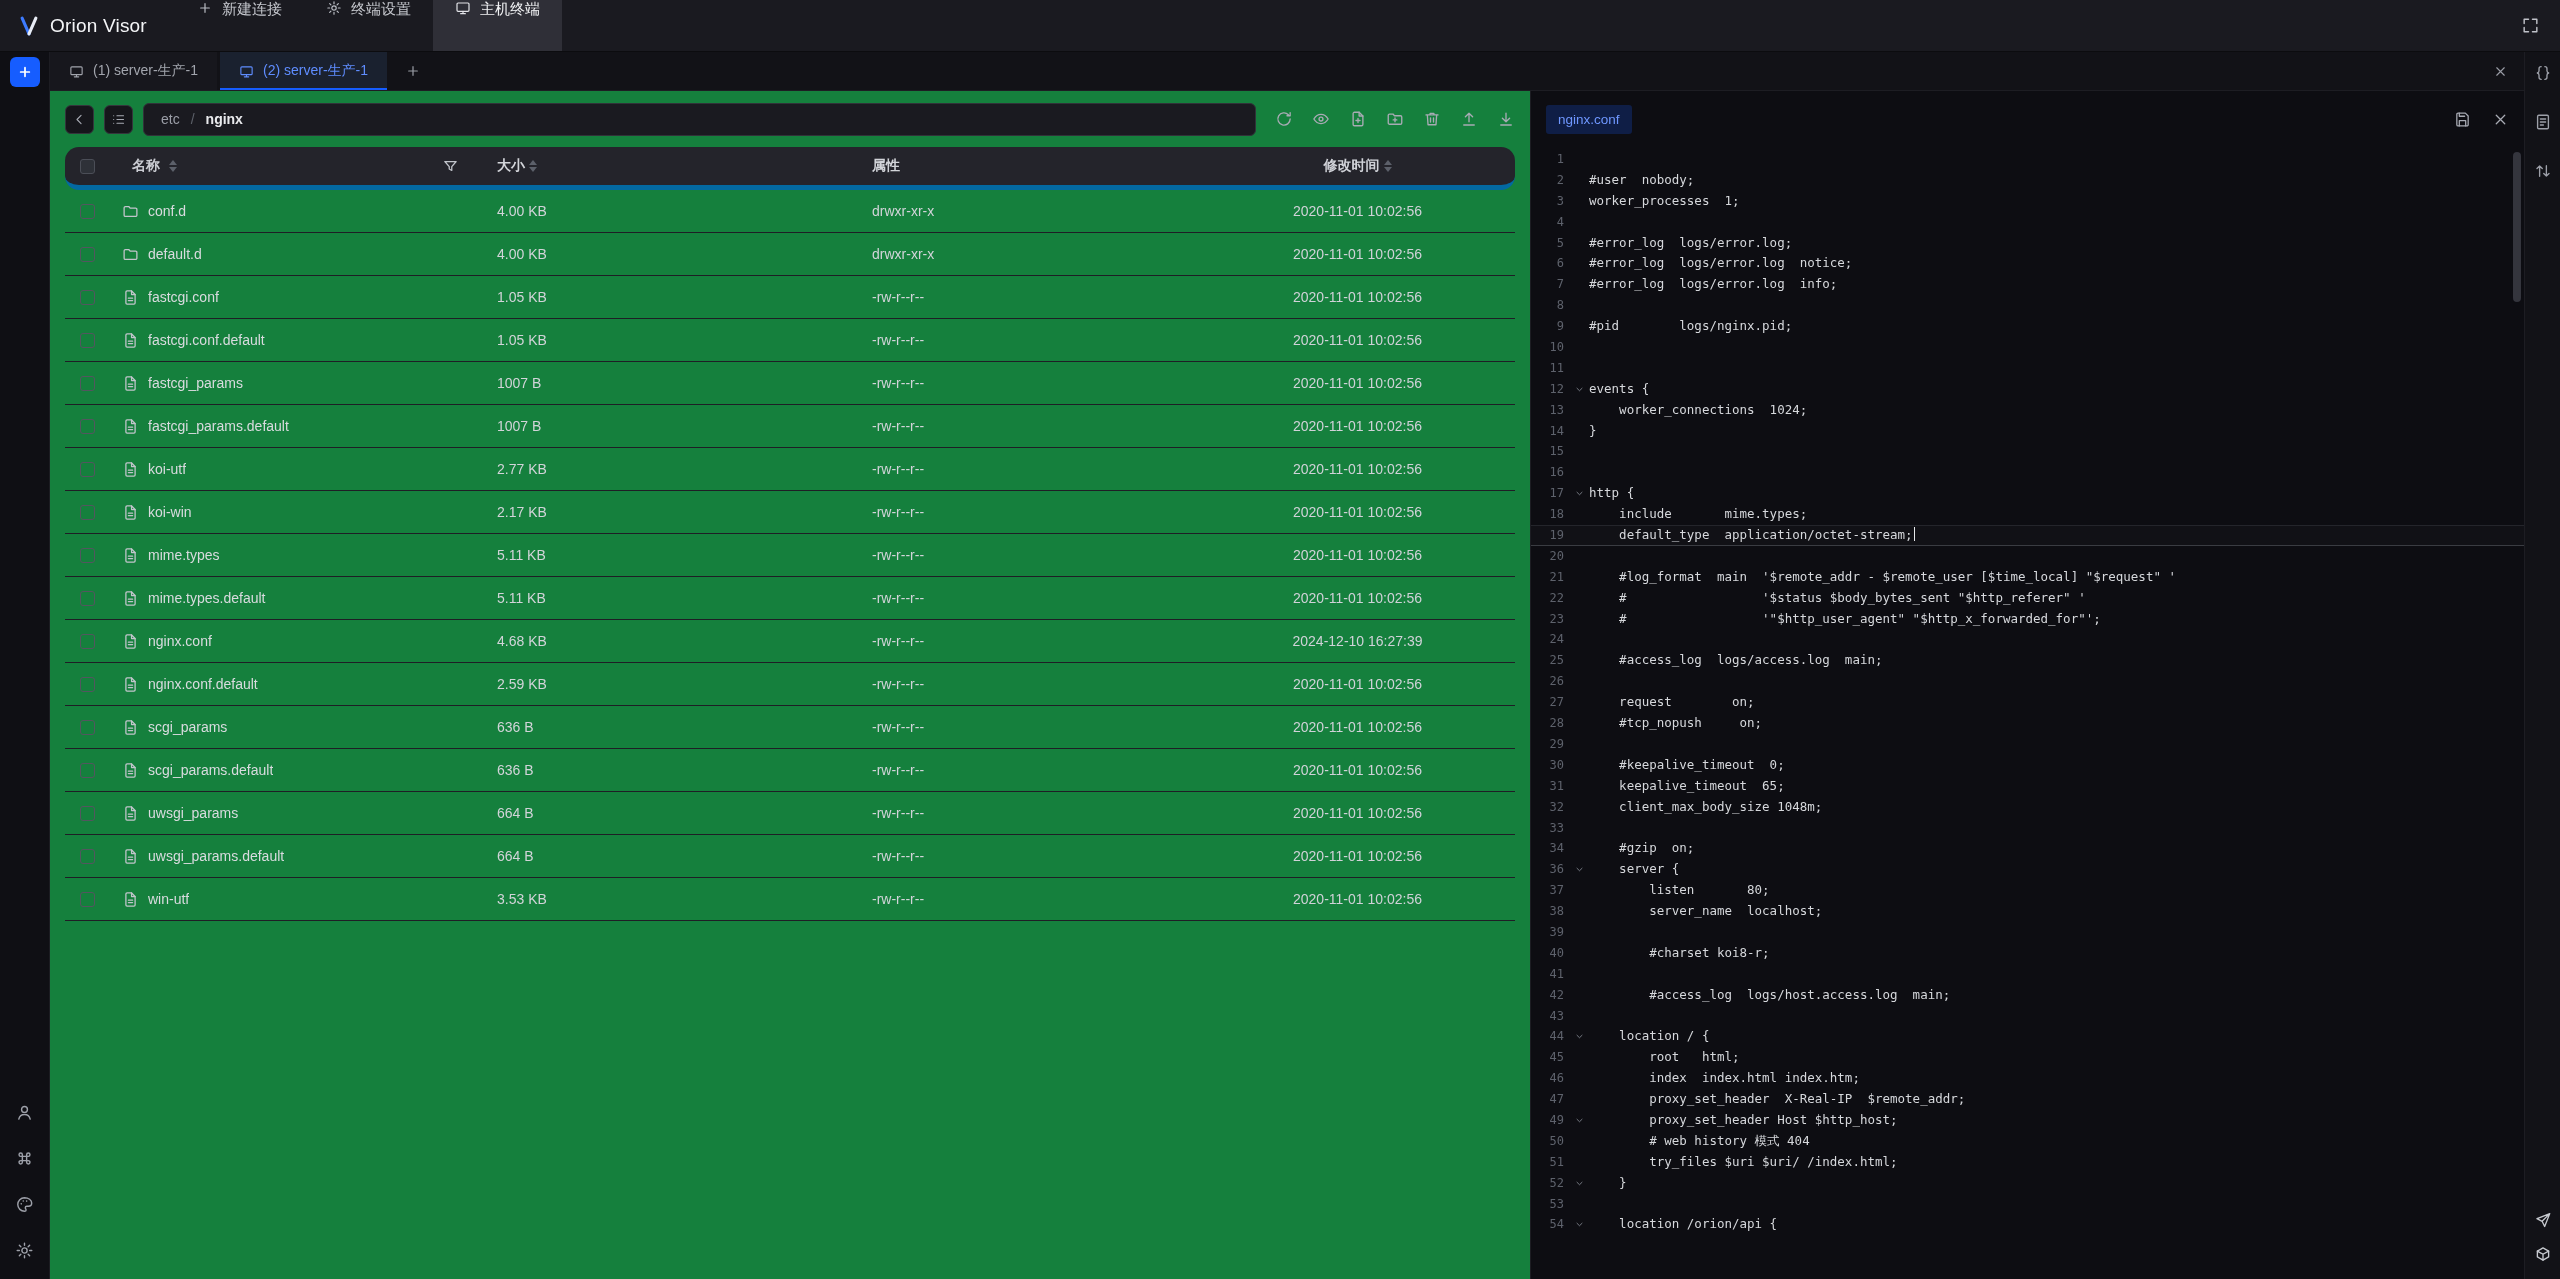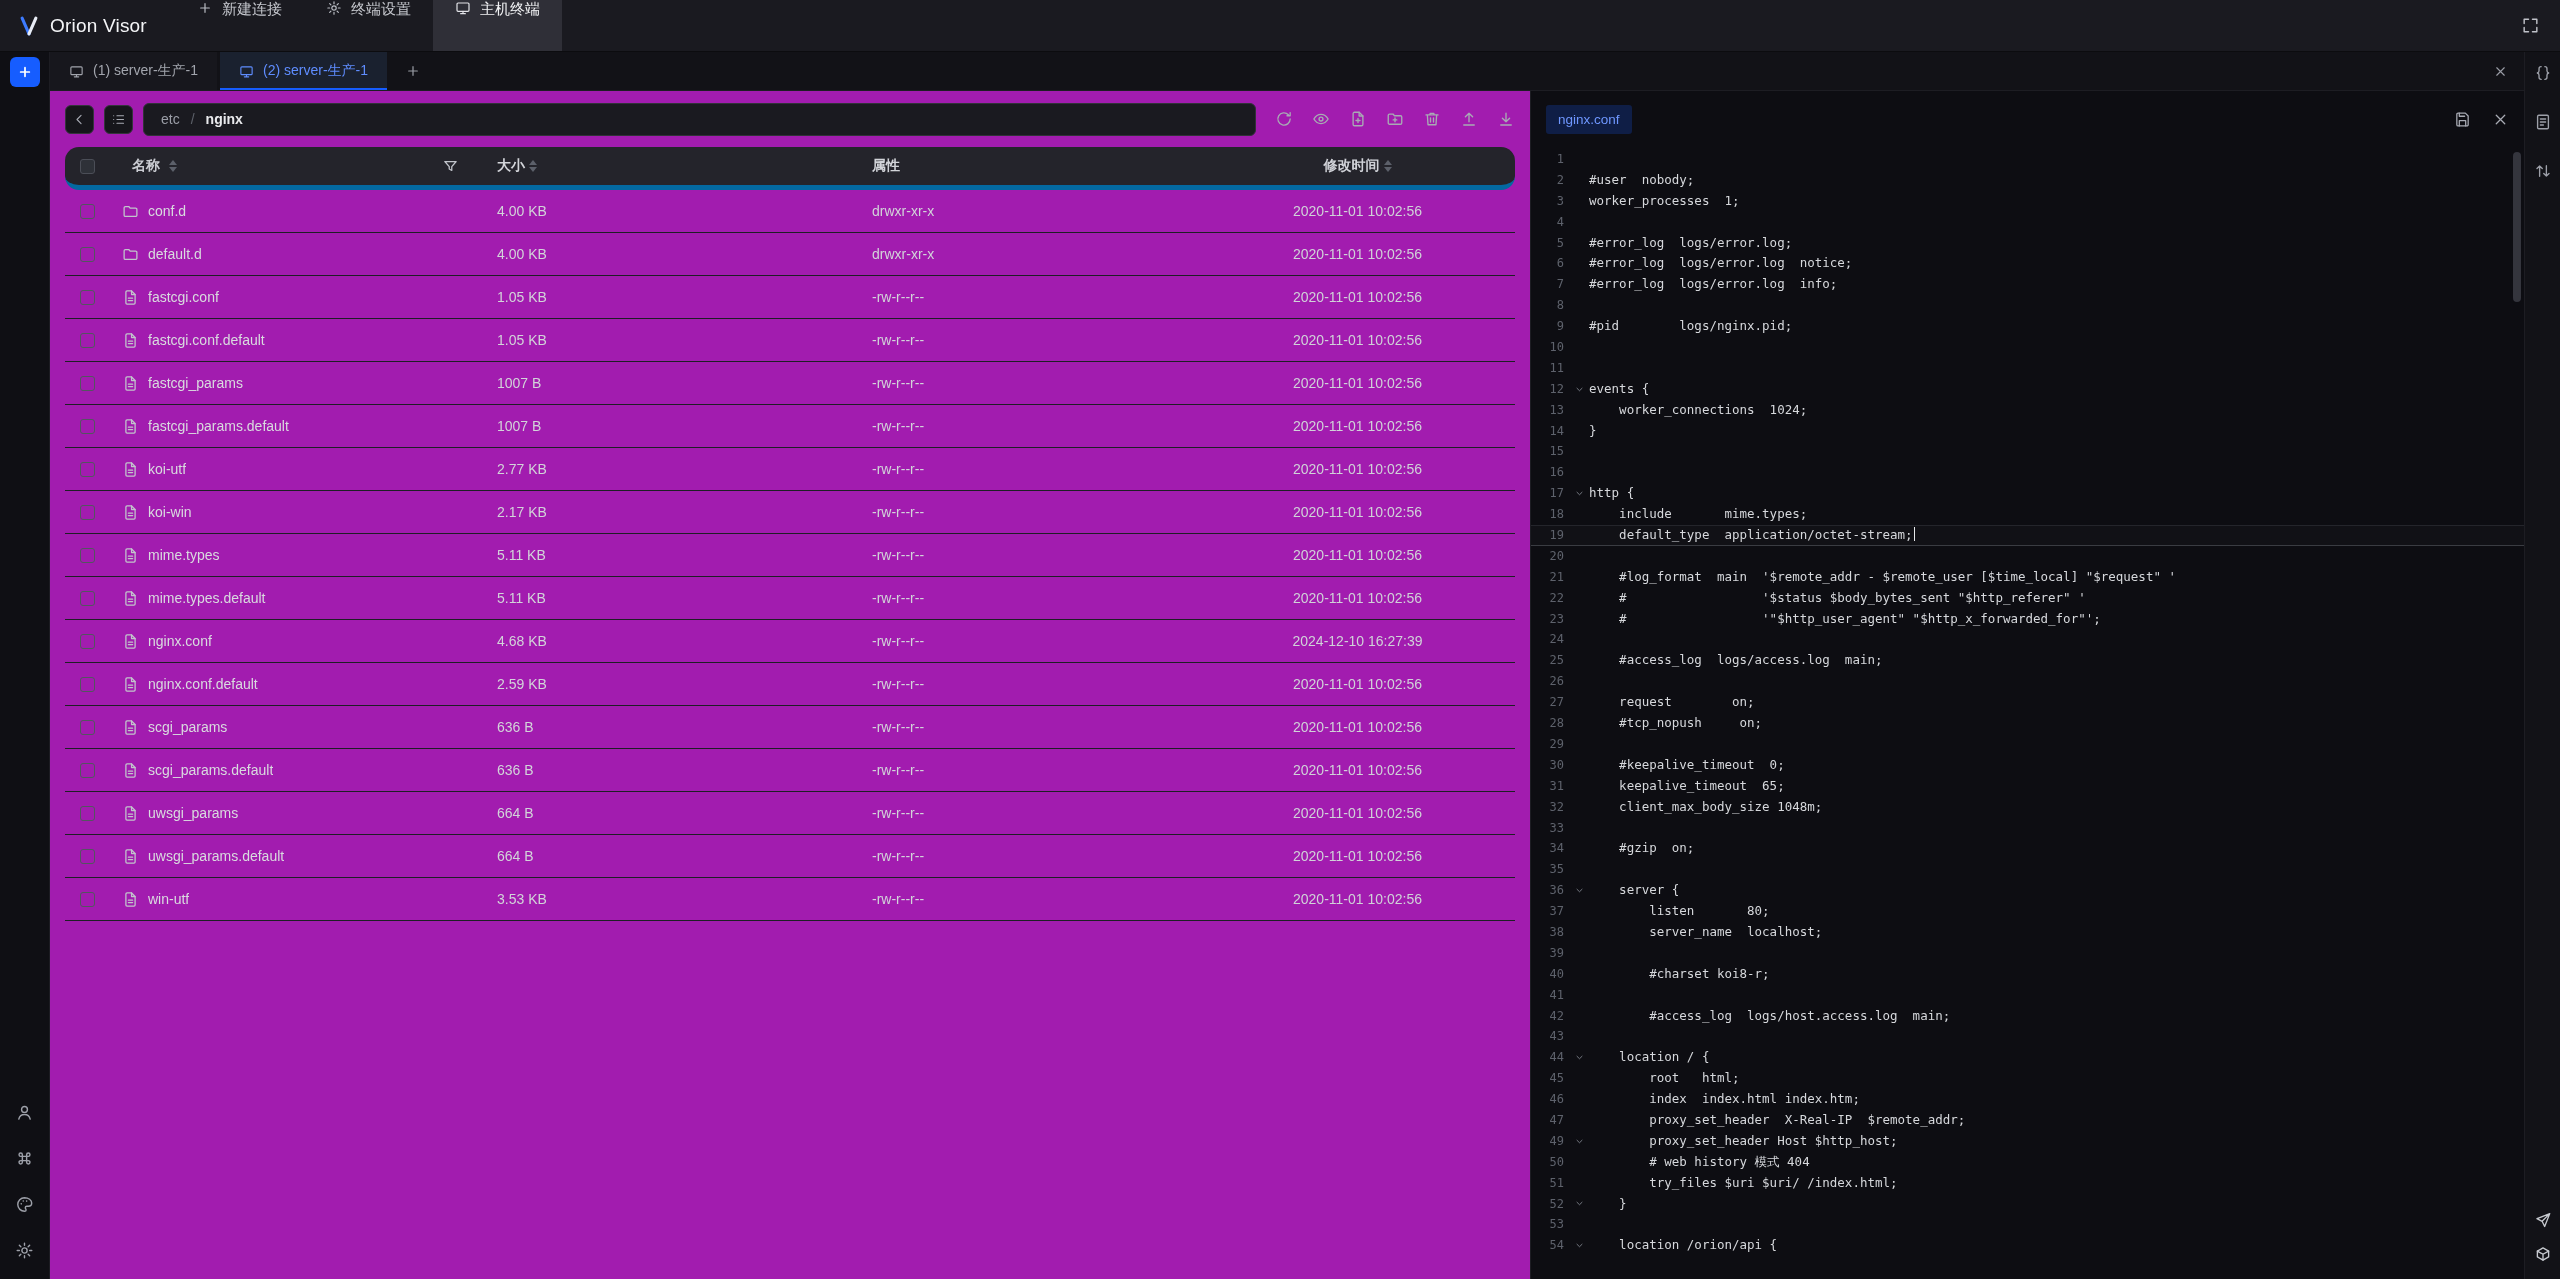--- a/index.html
+++ b/index.html
@@ -36,21 +36,21 @@
 .tab-list{display:flex}
 .tab{display:flex;align-items:center;gap:9px;padding:0 19px;font-size:14px;color:#a2a5ad;background:#17171d;margin-right:3px;cursor:pointer;white-space:nowrap}
 .tab .ic{font-size:15px}
 .tab.active{background:#1a212f;color:#5f8dff;box-shadow:inset 0 -2px 0 #165dff}
 .addtab{align-self:center;font-size:16px;color:#9a9da6;padding:0 15px;cursor:pointer}
 .tabbar-close{align-self:center;font-size:15px;color:#9a9da6;margin-right:16px;cursor:pointer}
 
 .content{flex:1;min-height:0;display:flex}
 
 
-.file-panel{width:1481px;flex:none;display:flex;flex-direction:column;background:#a21caf;border-right:1px solid #1d1d23}
+.file-panel{width:1481px;flex:none;display:flex;flex-direction:column;background:#15803d;border-right:1px solid #1d1d23}
 .file-toolbar{height:56px;flex:none;display:flex;align-items:center;padding:0 15px;gap:10px}
 .tool-btn{width:29px;height:29px;flex:none;border:1px solid #34353c;border-radius:6px;background:#16161b;color:#a8abb4;display:flex;align-items:center;justify-content:center;font-size:15px;cursor:pointer}
 .breadcrumb{flex:1;height:33px;background:#1a1a20;border:1px solid #313239;border-radius:6px;display:flex;align-items:center;padding:0 17px;font-size:14px}
 .bc-path{display:flex;align-items:center;gap:11px}
 .crumb{color:#9b9ea7;cursor:pointer}
 .crumb.current{color:#e9eaed;font-weight:600}
 .crumb-sep{color:#5d616a}
 .toolbar-actions{display:flex;align-items:center;gap:19px;margin-left:9px;color:#a8abb4;font-size:18px}
 .toolbar-actions .ic{cursor:pointer}
 
@@ -805,25 +805,20 @@
                   <span class="gut">33</span>
                   <span class="fold"></span>
                   <span class="ctext"></span>
                 </div>
                 <div class="cline">
                   <span class="gut">34</span>
                   <span class="fold"></span>
                   <span class="ctext">    #gzip  on;</span>
                 </div>
                 <div class="cline">
-                  <span class="gut">35</span>
-                  <span class="fold"></span>
-                  <span class="ctext"></span>
-                </div>
-                <div class="cline">
                   <span class="gut">36</span>
                   <i class="ic fold">
                     <svg viewBox="0 0 24 24" fill="none" stroke="currentColor" stroke-width="1.8" stroke-linecap="round" stroke-linejoin="round">
                       <path d="M6.5 9.3l5.5 5.4 5.5-5.4"></path>
                     </svg>
                   </i>
                   <span class="ctext">    server {</span>
                 </div>
                 <div class="cline">
                   <span class="gut">37</span>

